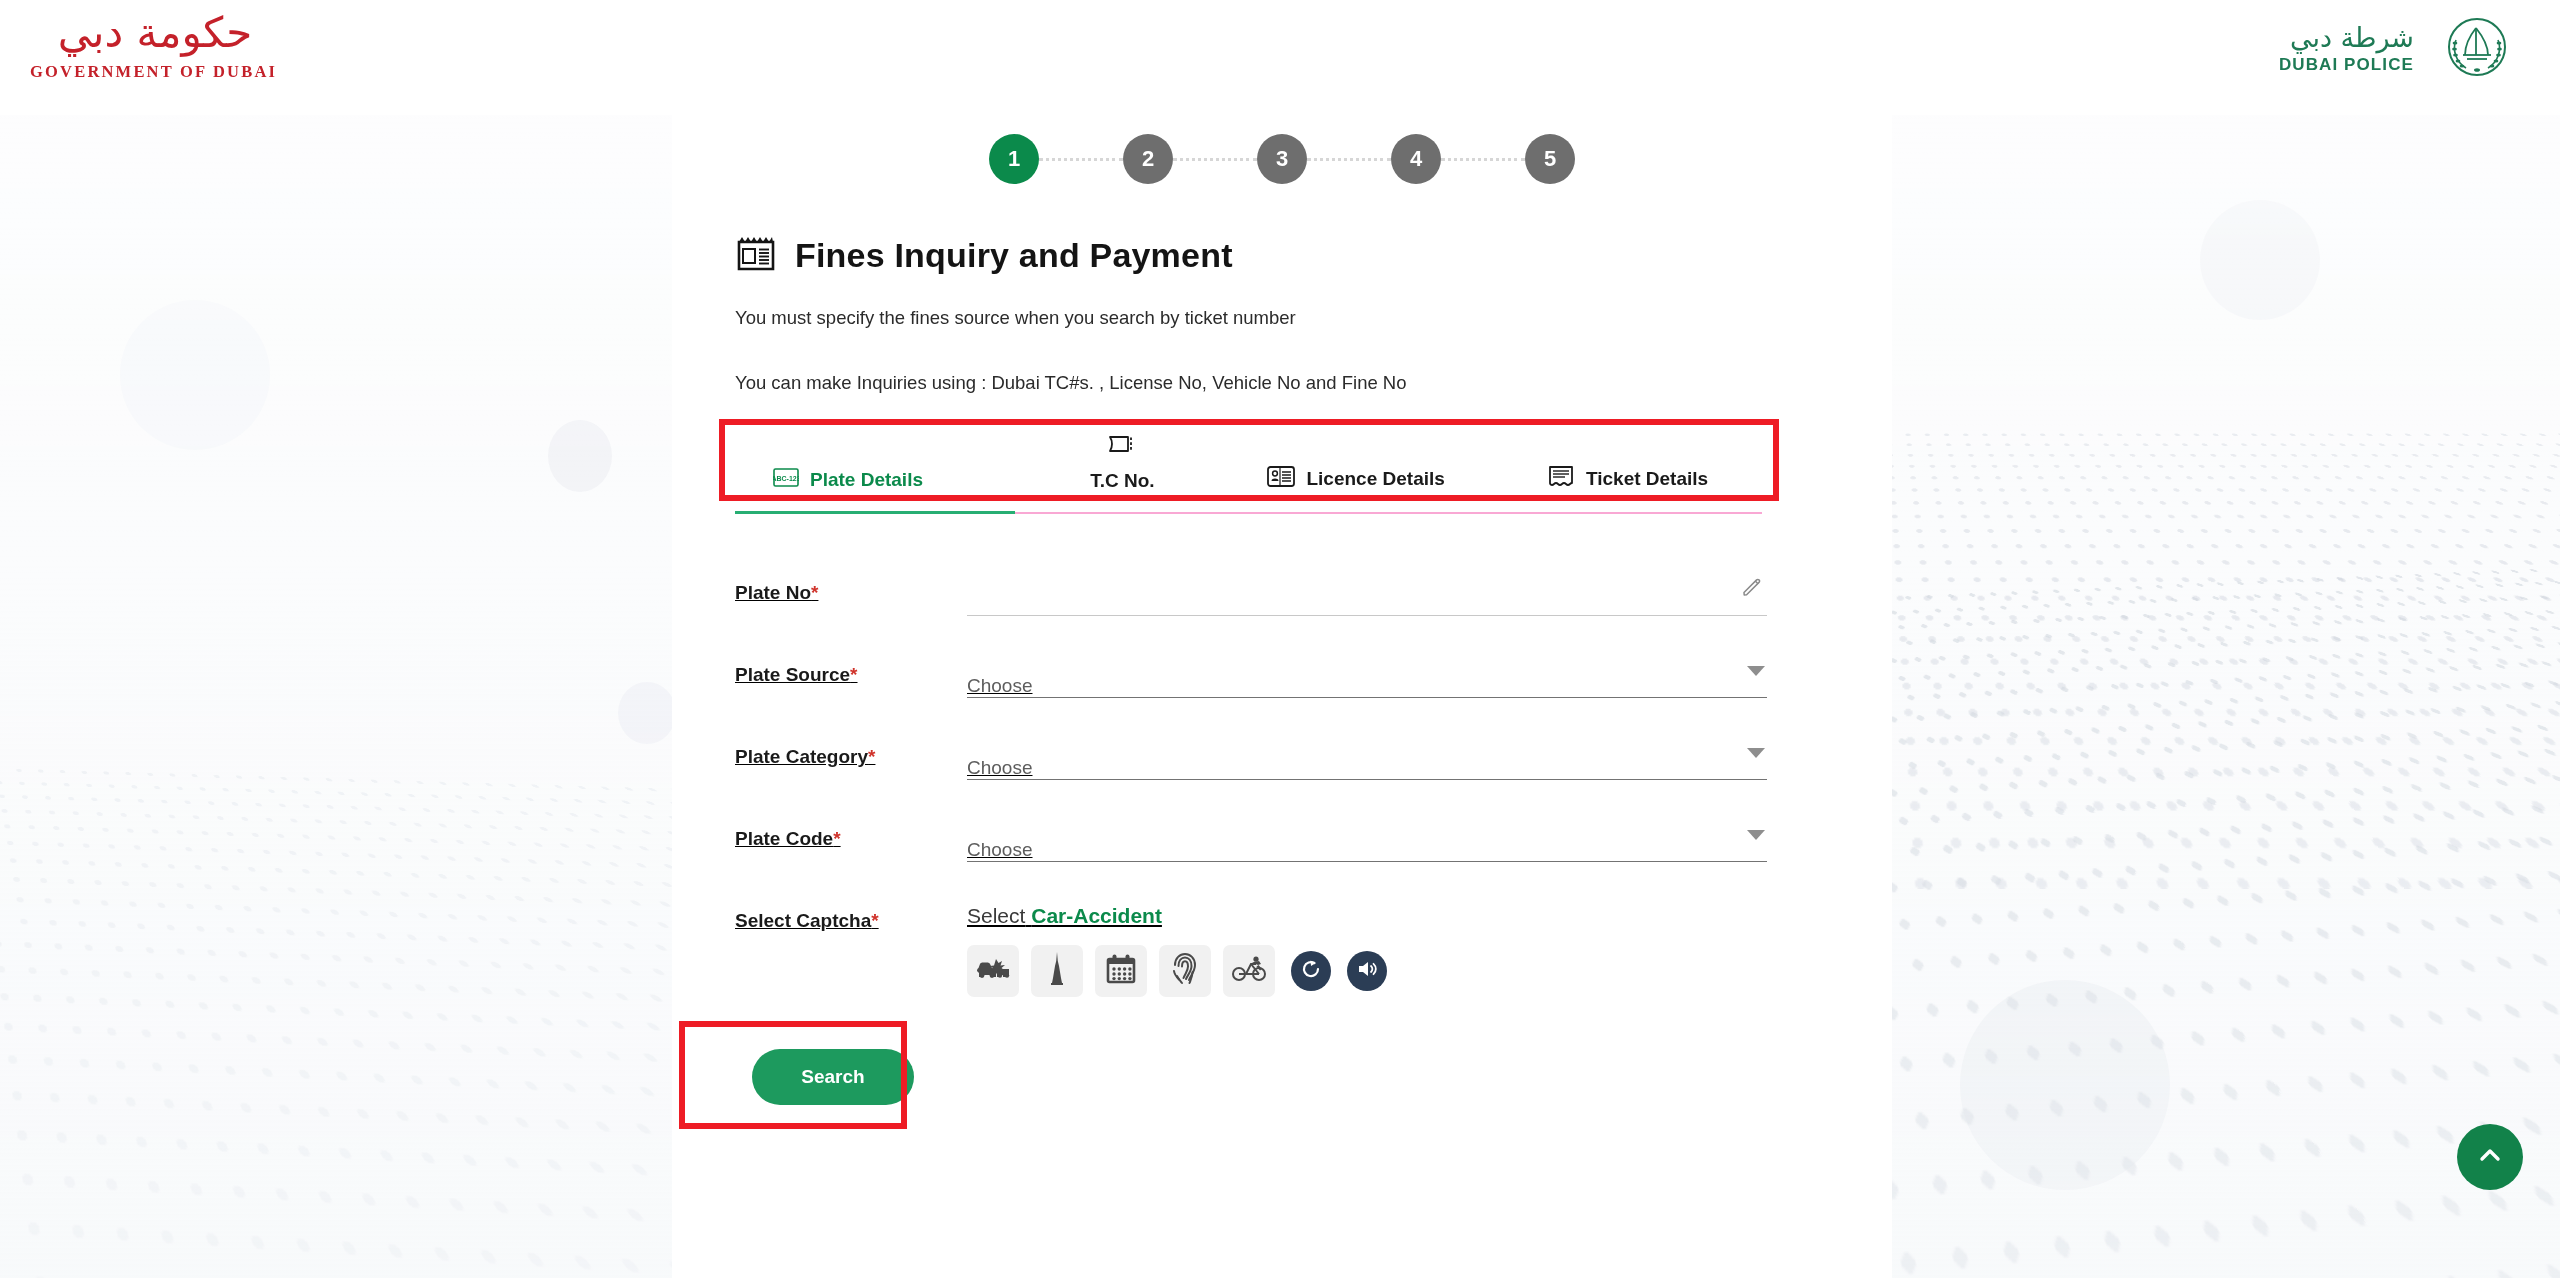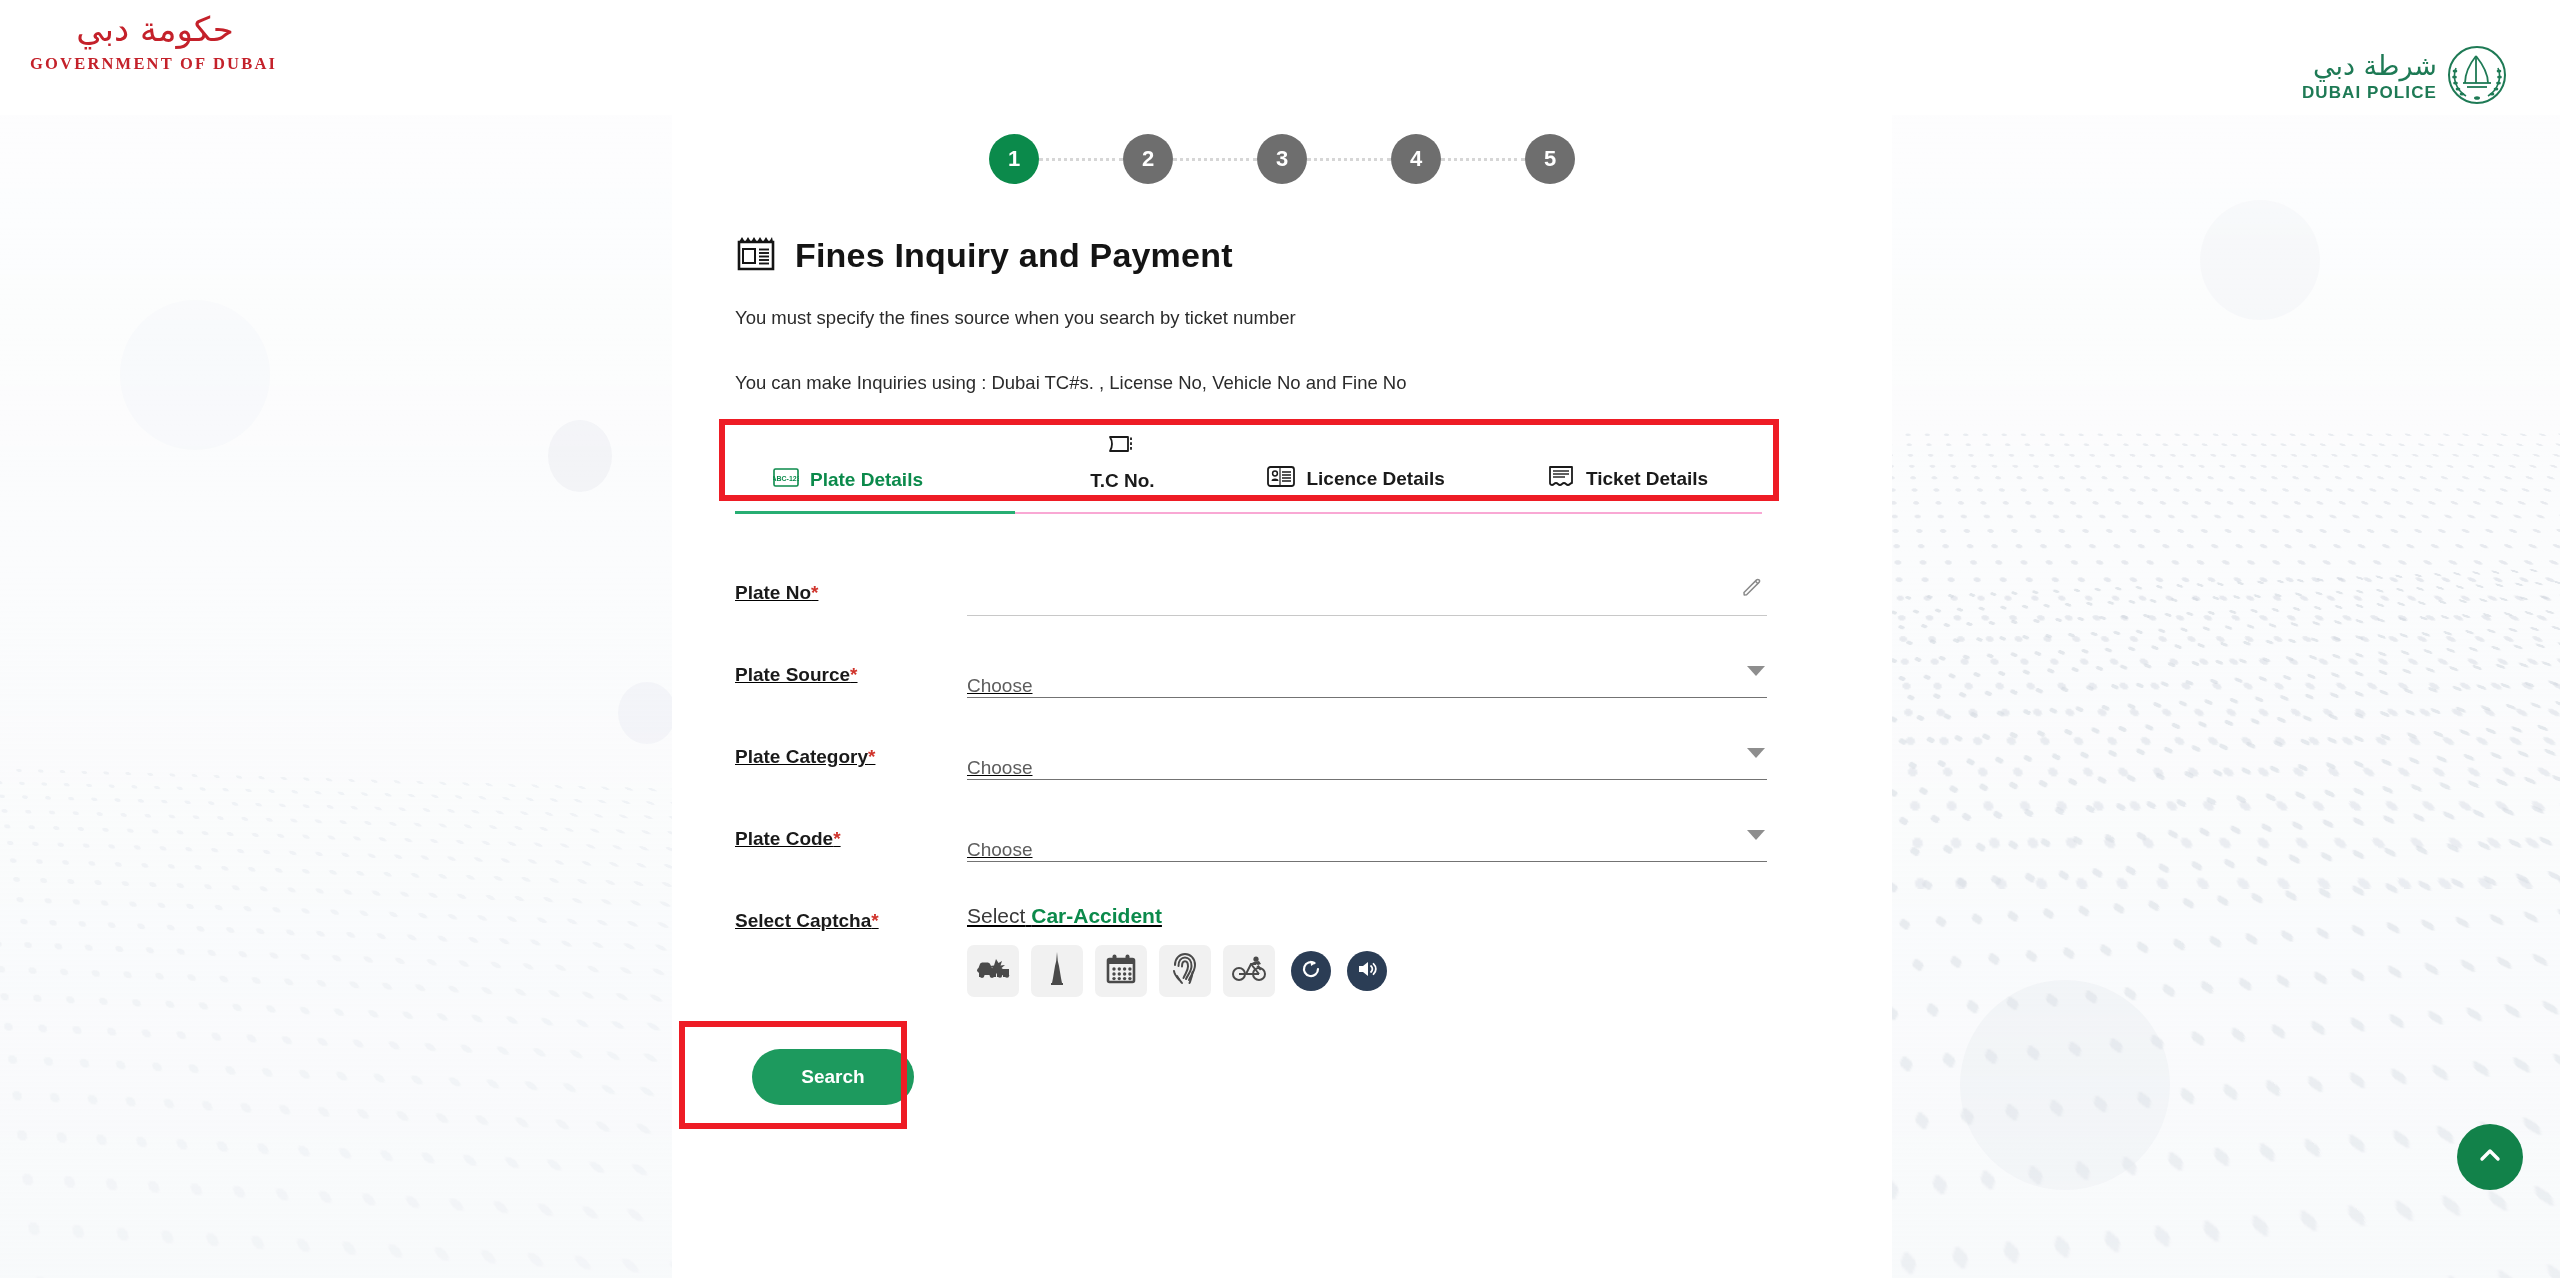--- a/index.html
+++ b/index.html
@@ -76,38 +76,38 @@
     top: 0; left: 0;
     width: 2560px;
     height: 115px;
     background: #ffffff;
     z-index: 30;
   }
   .gov-logo { position: absolute; left: 30px; top: 12px; width: 250px; }
   .gov-logo .gov-ar {
     font-family: "DejaVu Sans", sans-serif;
     color: #c4212a;
-    font-size: 34px;
+    font-size: 42px;
     text-align: center;
     line-height: 1;
     direction: rtl;
     letter-spacing: 1px;
   }
   .gov-logo .gov-en {
     color: #c4212a;
     font-size: 16.5px;
     font-weight: bold;
     letter-spacing: 2.2px;
     text-align: left;
     margin-top: 8px;
     font-family: "Liberation Serif", serif;
   }
   .dp-logo {
     position: absolute; right: 52px; top: 16px;
-    display: flex; align-items: center; gap: 9px; margin-top: 28px;
+    display: flex; align-items: center; gap: 32px;
   }
   .dp-text { text-align: right; }
   .dp-text .dp-ar {
     font-family: "DejaVu Sans", sans-serif;
     color: #1e7a55;
     font-size: 27px;
     line-height: 1.1;
     direction: rtl;
   }
   .dp-text .dp-en {

